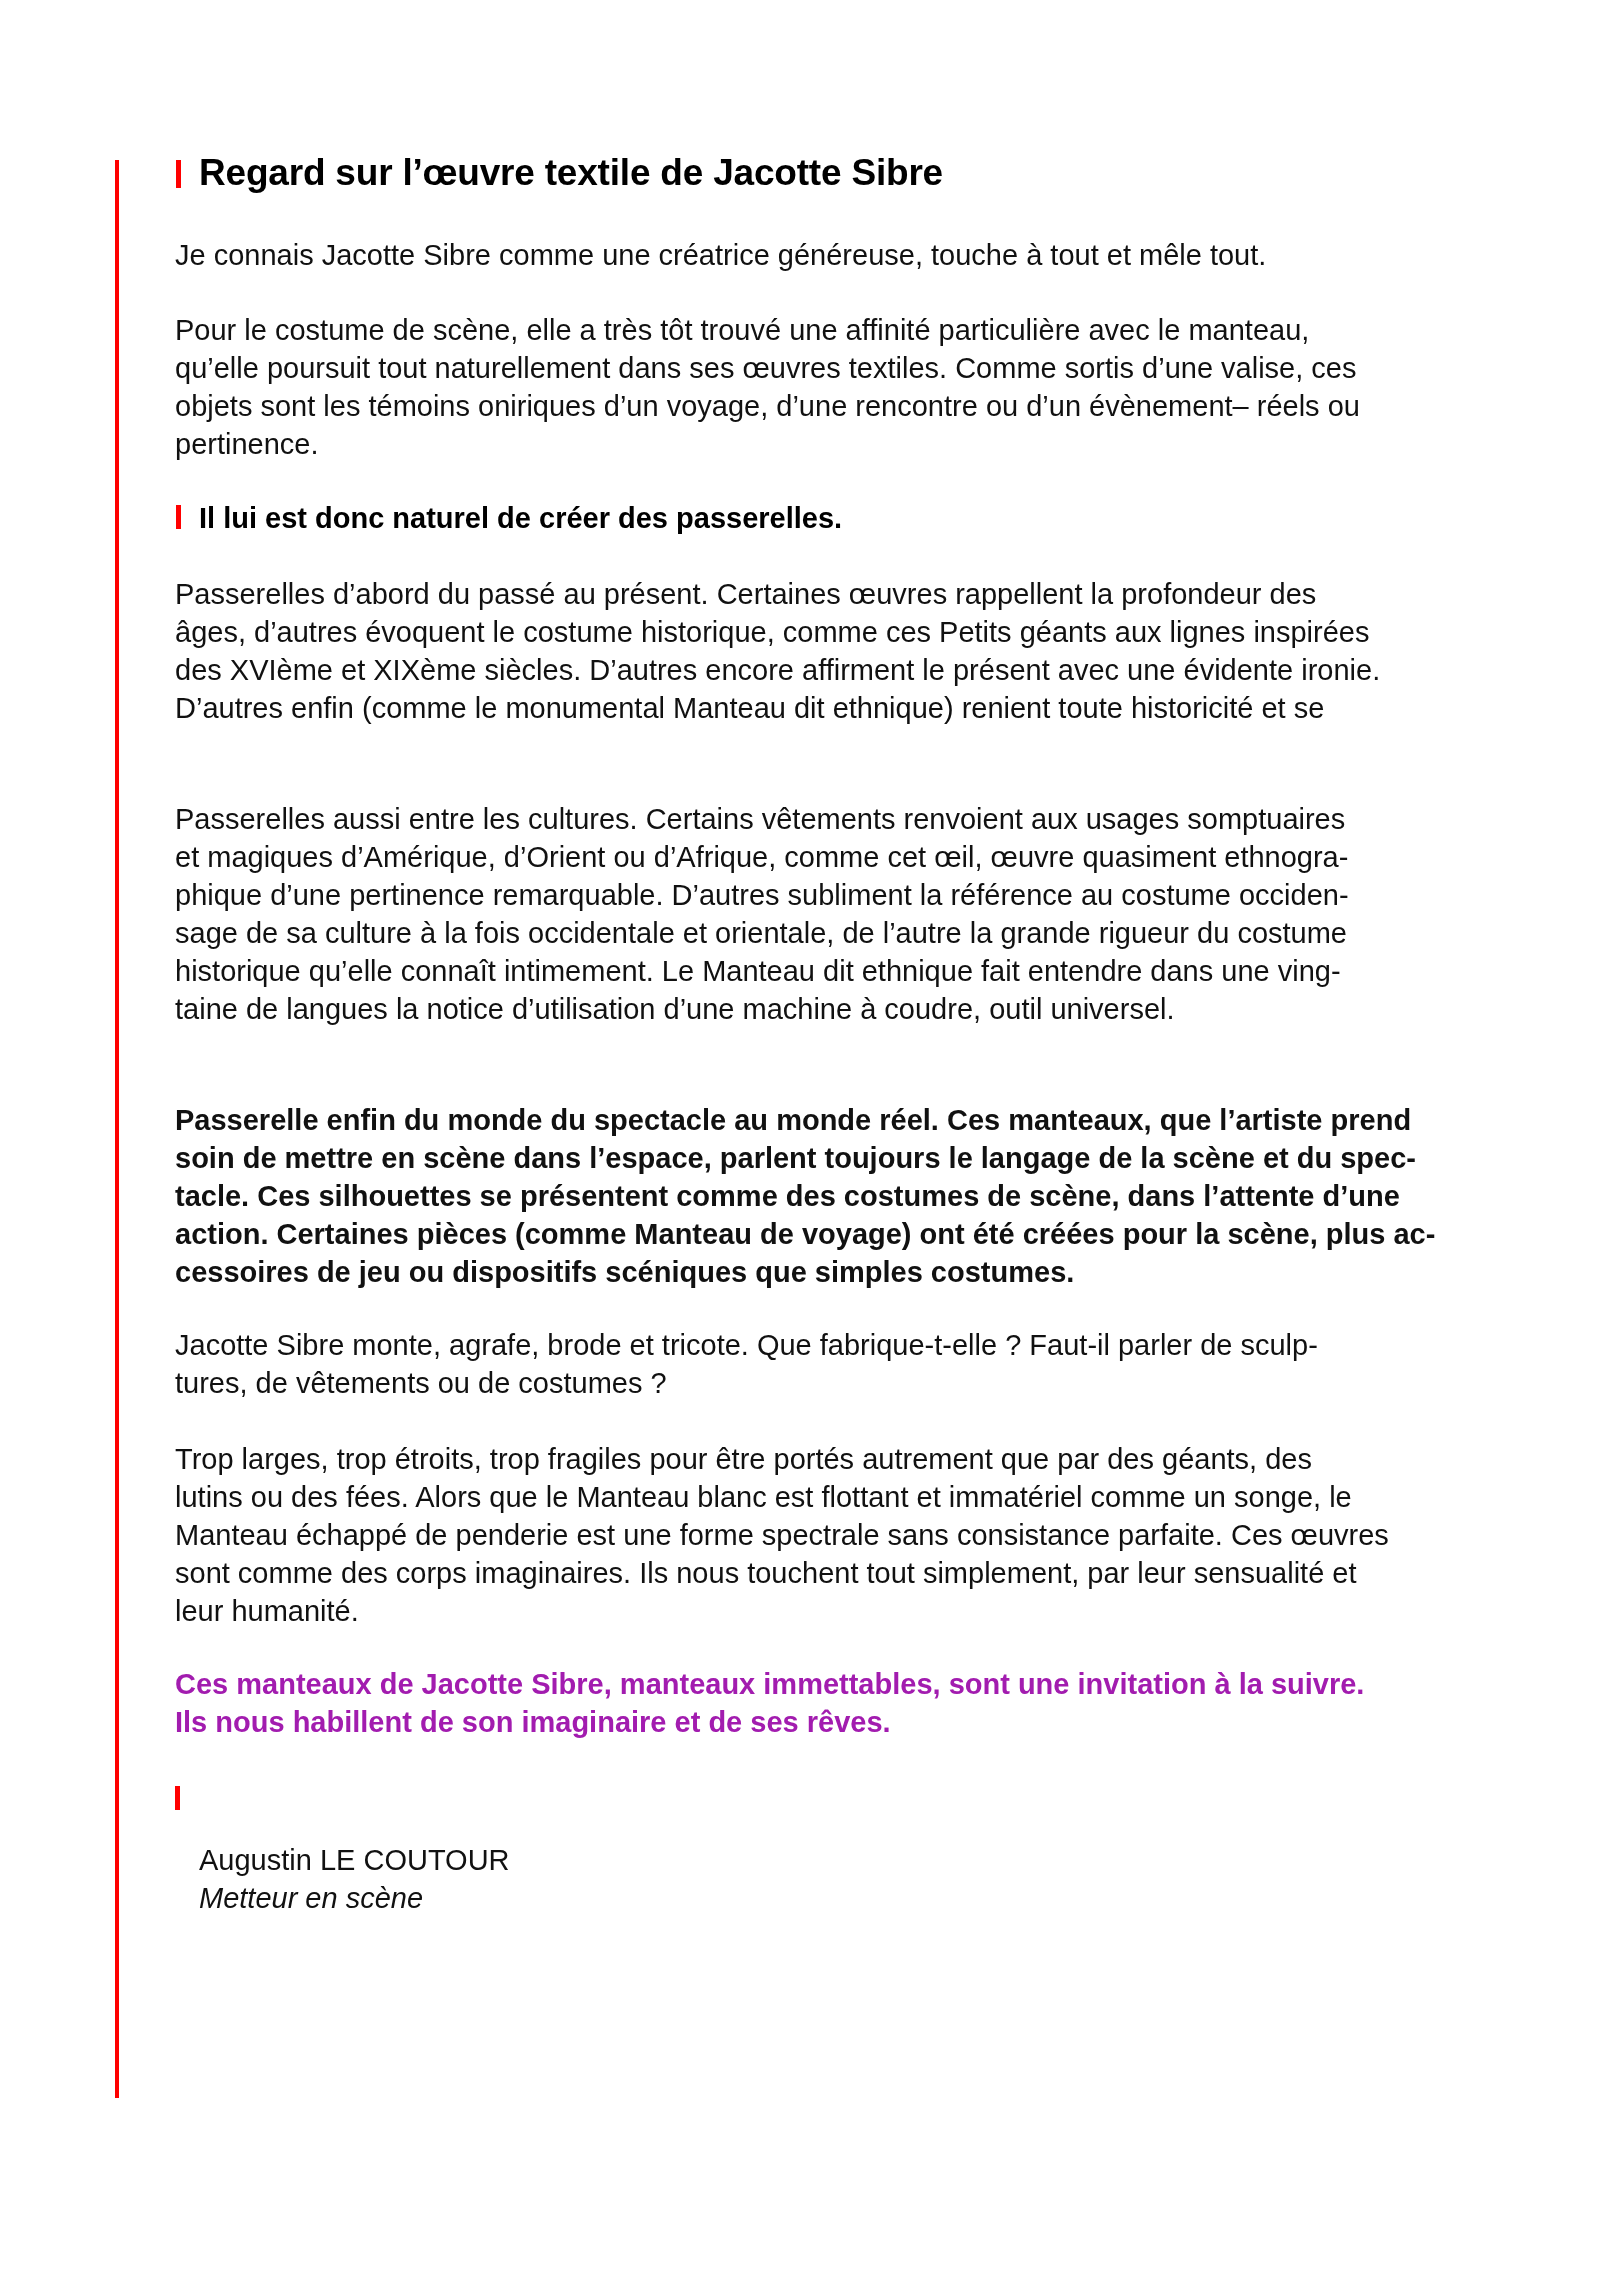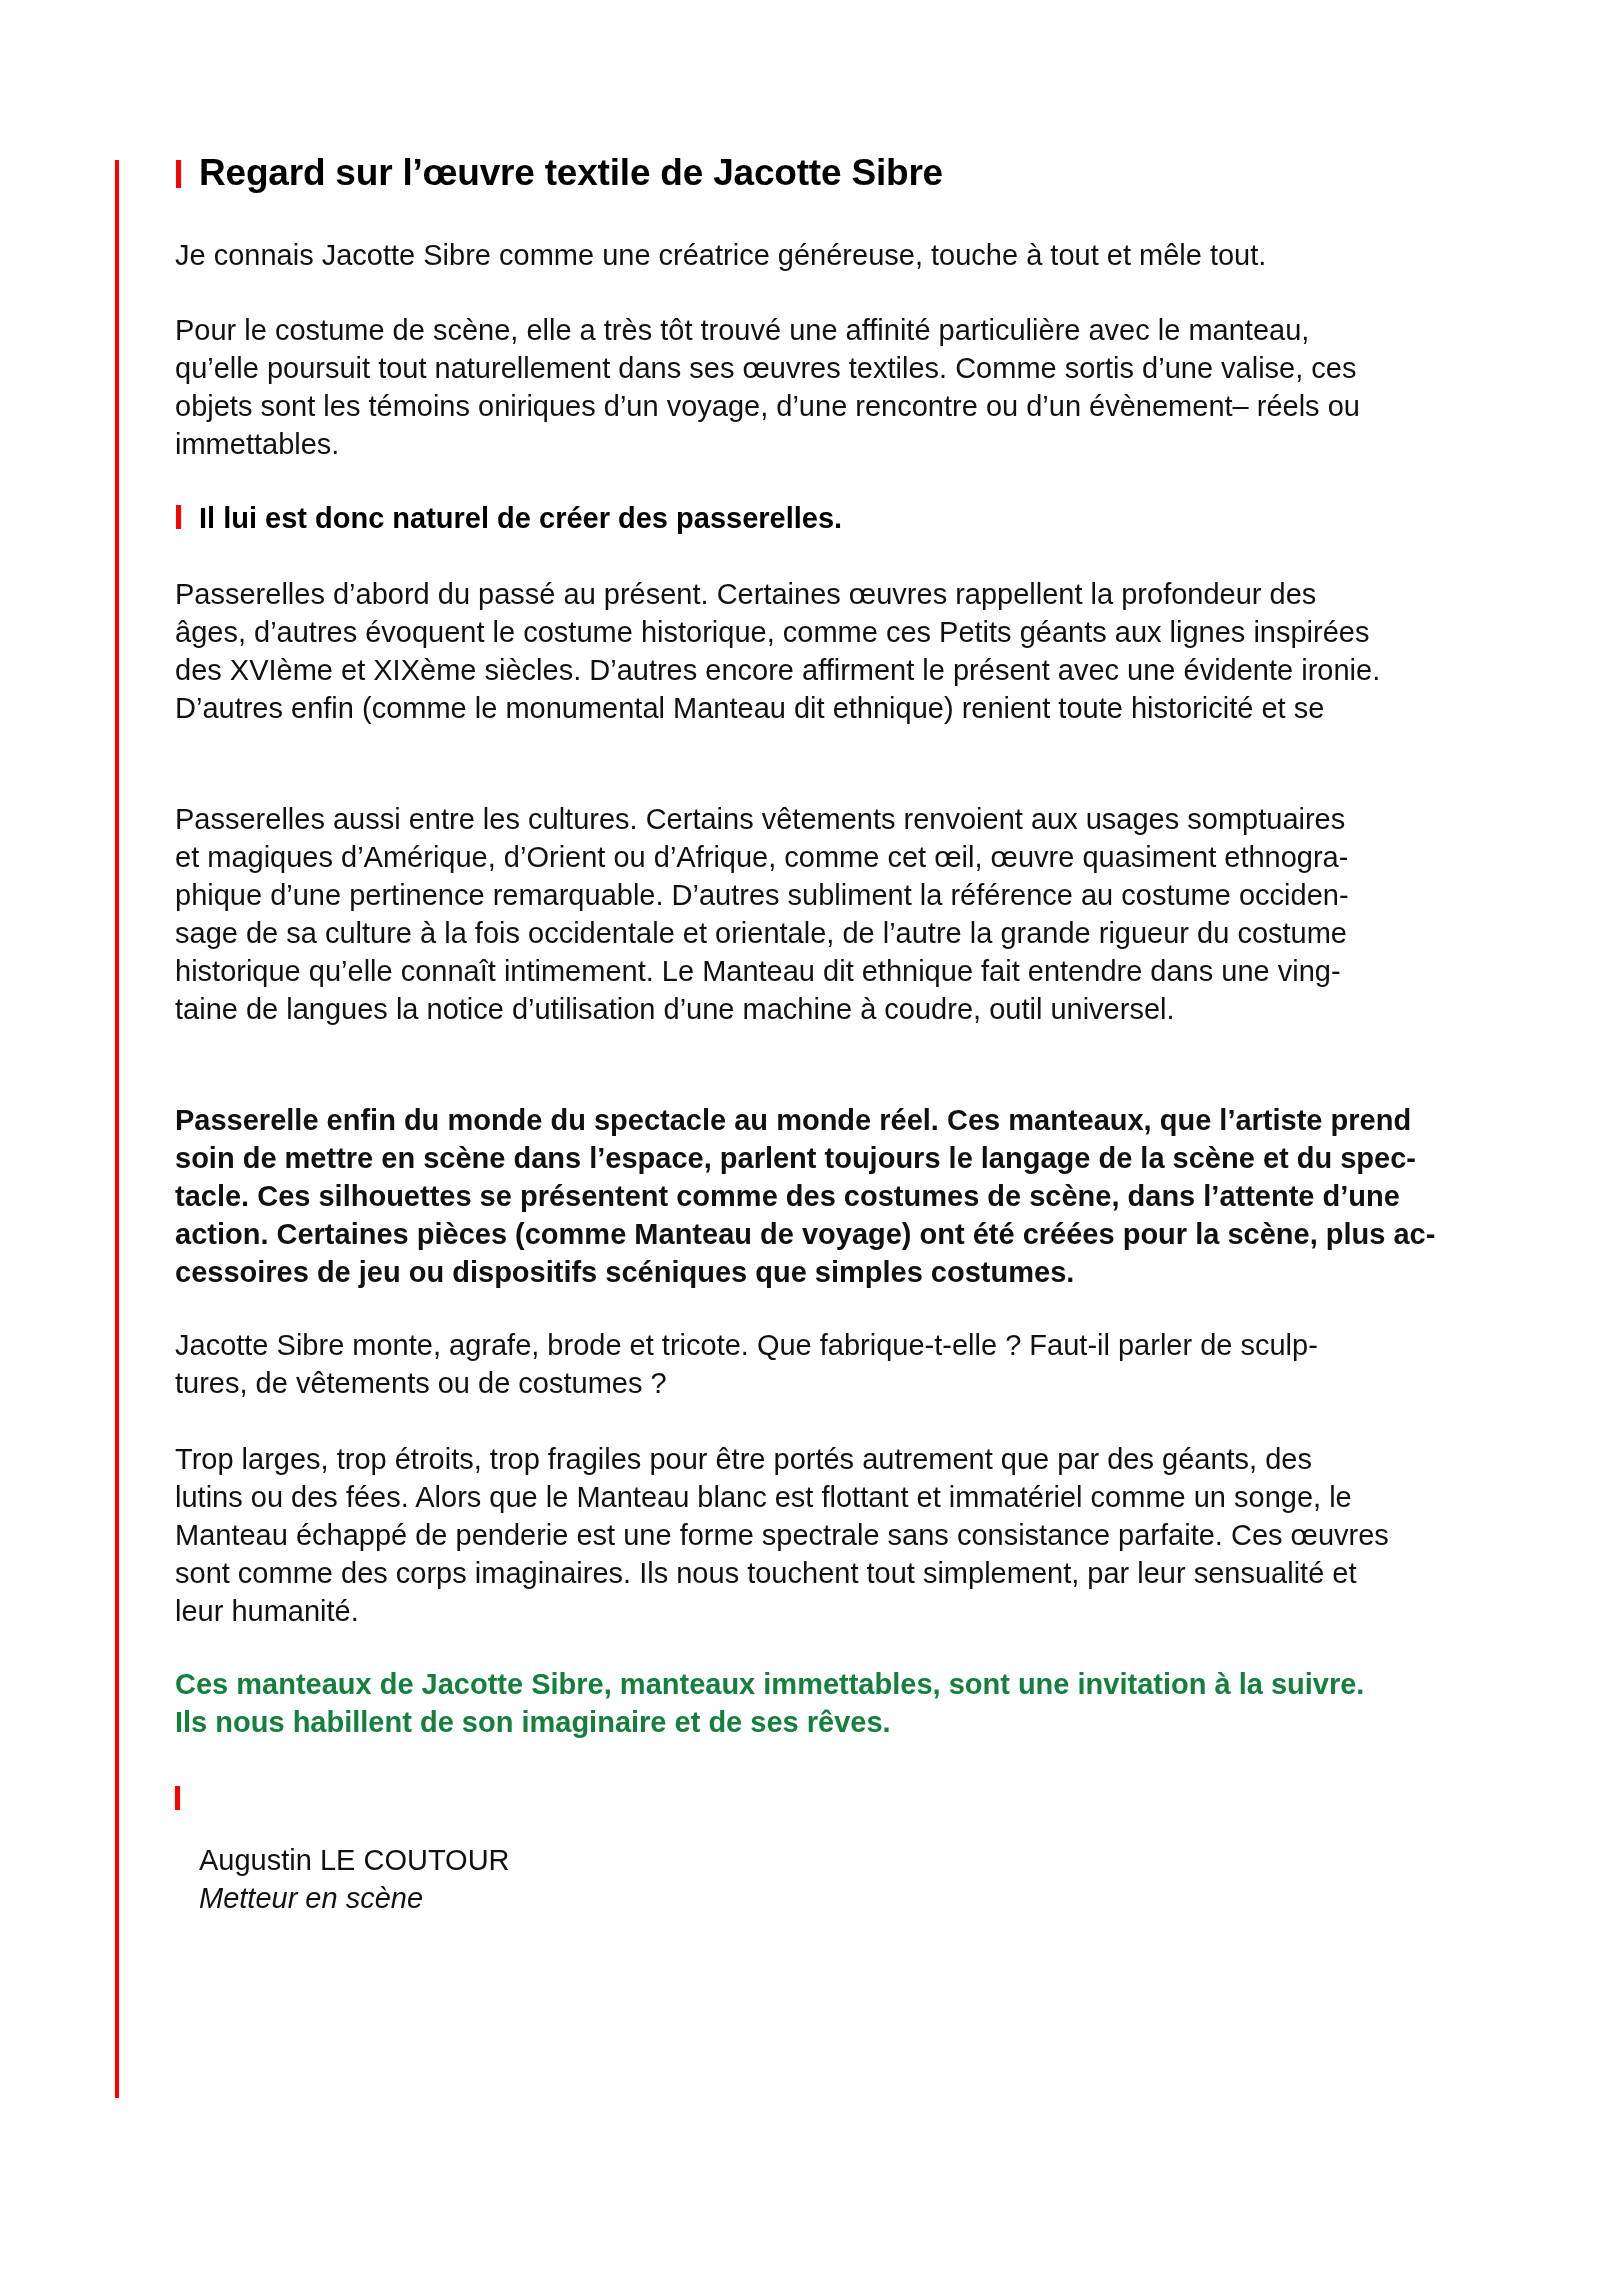--- a/index.html
+++ b/index.html
@@ -13,42 +13,42 @@
     font-size: 37px; line-height: 47px; color: #000; white-space: nowrap;
     letter-spacing: -0.2px;
   }
   .body-block {
     position: absolute; left: 175px; width: 1322px;
     font-family: "Liberation Sans", sans-serif; font-size: 29px;
     color: #111; white-space: nowrap;
   }
   .line { height: 38px; line-height: 38px; display: block; }
   .sub { font-weight: bold; color: #000; }
-  .closing { color: #15803d; font-weight: 600; }
+  .closing { color: #a21caf; font-weight: 600; }
   .sig { position: absolute; left: 199px; font-family: "Liberation Sans", sans-serif; font-size: 29px; color: #111; white-space: nowrap; }
   .role { font-style: italic; }
 </style>
 </head>
 <body>
 
 <div class="page">
   <div class="side-rule"></div>
 
   <div class="marker" style="left:176px; top:160px; height:28px;"></div>
   <h1 class="title" style="margin:0;">Regard sur l’œuvre textile de Jacotte Sibre</h1>
 
   <div class="body-block" style="top:236px;">
     <span class="line">Je connais Jacotte Sibre comme une créatrice généreuse, touche à tout et mêle tout.</span>
   </div>
 
   <div class="body-block" style="top:311px;">
     <span class="line">Pour le costume de scène, elle a très tôt trouvé une affinité particulière avec le manteau,</span>
     <span class="line">qu’elle poursuit tout naturellement dans ses œuvres textiles. Comme sortis d’une valise, ces</span>
     <span class="line">objets sont les témoins oniriques d’un voyage, d’une rencontre ou d’un évènement– réels ou</span>
-    <span class="line">immettables.</span>
+    <span class="line">pertinence.</span>
   </div>
 
   <div class="marker" style="left:176px; top:505px; height:23.6px;"></div>
   <div class="body-block sub" style="top:499px; left:199px;">
     <span class="line">Il lui est donc naturel de créer des passerelles.</span>
   </div>
 
   <div class="body-block" style="top:575px;">
     <span class="line">Passerelles d’abord du passé au présent. Certaines œuvres rappellent la profondeur des</span>
     <span class="line">âges, d’autres évoquent le costume historique, comme ces Petits géants aux lignes inspirées</span>

